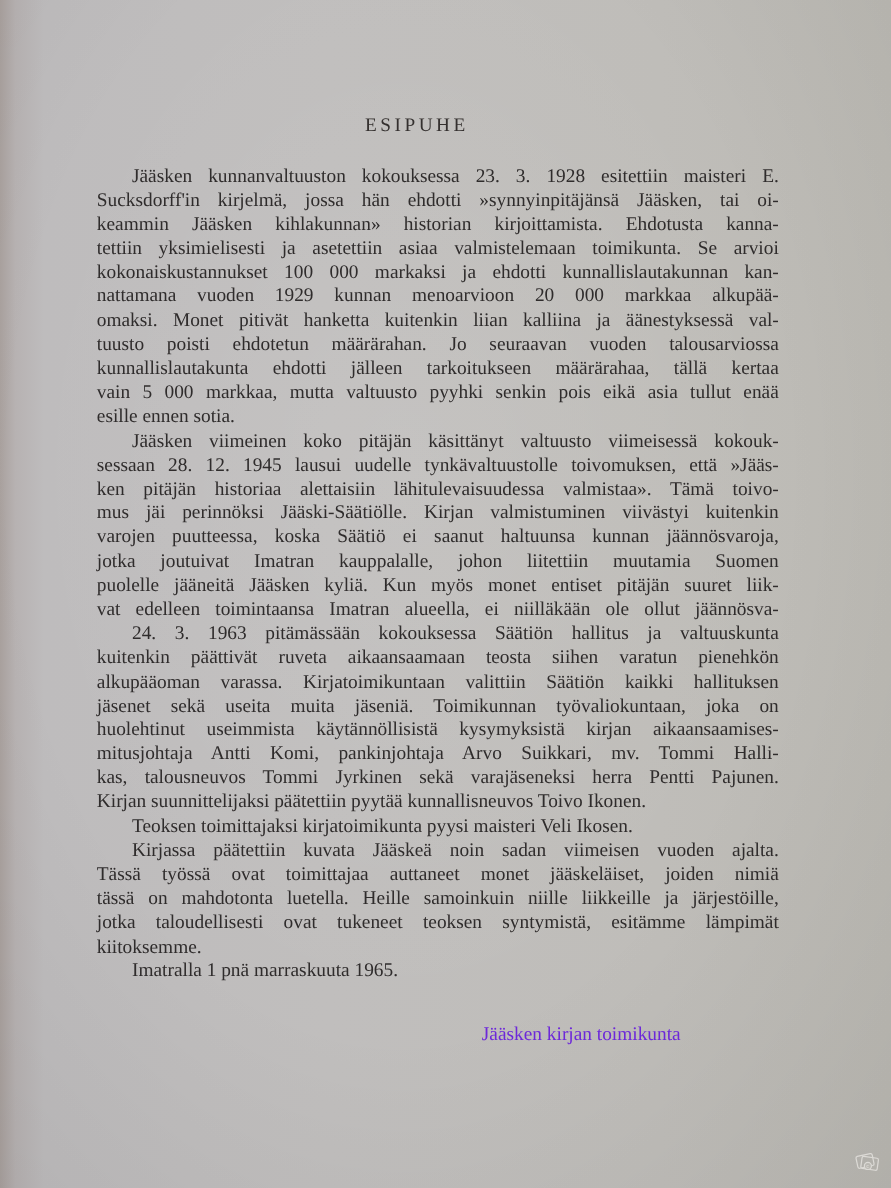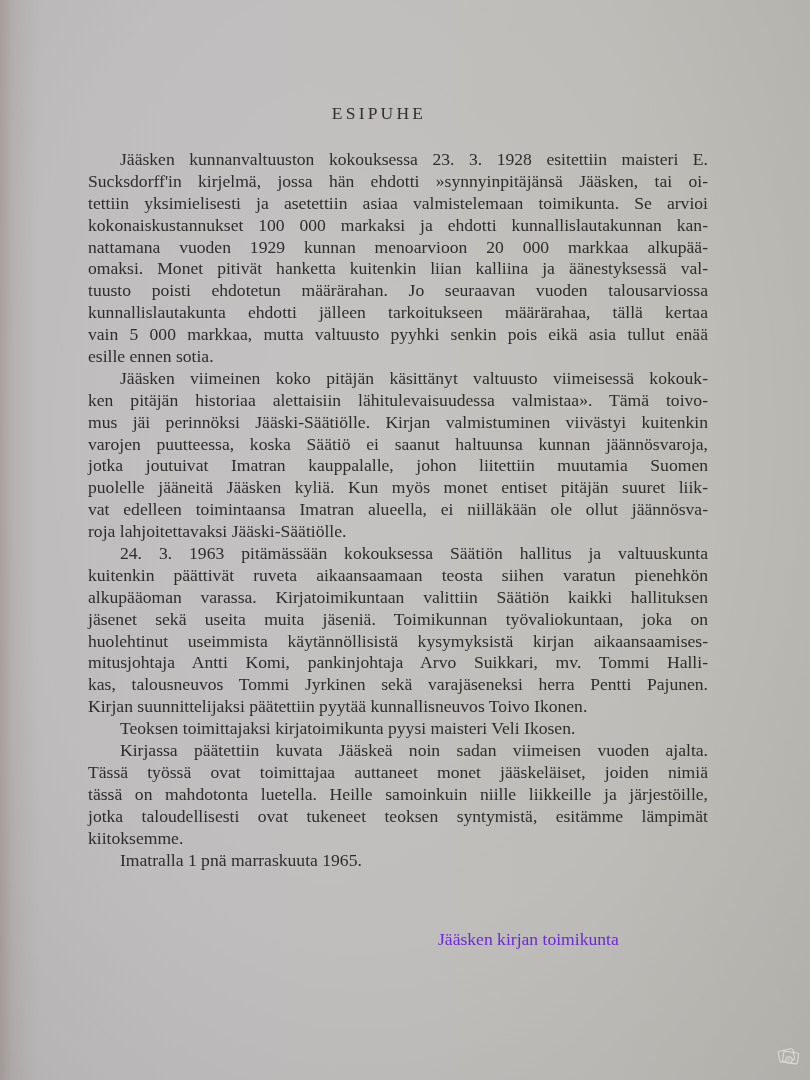--- a/index.html
+++ b/index.html
@@ -73,39 +73,40 @@
 
 <div class="page-shade"></div>
 
 <div class="heading">ESIPUHE</div>
 
 <div class="text-block">
 
   <div>
     <div class="line indent">Jääsken kunnanvaltuuston kokouksessa 23. 3. 1928 esitettiin maisteri E.</div>
     <div class="line">Sucksdorff'in kirjelmä, jossa hän ehdotti »synnyinpitäjänsä Jääsken, tai oi-</div>
+    <div class="line">keammin Jääsken kihlakunnan» historian kirjoittamista. Ehdotusta kanna-</div>
     <div class="line">tettiin yksimielisesti ja asetettiin asiaa valmistelemaan toimikunta. Se arvioi</div>
     <div class="line">kokonaiskustannukset 100 000 markaksi ja ehdotti kunnallislautakunnan kan-</div>
     <div class="line">nattamana vuoden 1929 kunnan menoarvioon 20 000 markkaa alkupää-</div>
     <div class="line">omaksi. Monet pitivät hanketta kuitenkin liian kalliina ja äänestyksessä val-</div>
     <div class="line">tuusto poisti ehdotetun määrärahan. Jo seuraavan vuoden talousarviossa</div>
     <div class="line">kunnallislautakunta ehdotti jälleen tarkoitukseen määrärahaa, tällä kertaa</div>
     <div class="line">vain 5 000 markkaa, mutta valtuusto pyyhki senkin pois eikä asia tullut enää</div>
     <div class="line last">esille ennen sotia.</div>
   </div>
 
   <div>
     <div class="line indent">Jääsken viimeinen koko pitäjän käsittänyt valtuusto viimeisessä kokouk-</div>
+    <div class="line">sessaan 28. 12. 1945 lausui uudelle tynkävaltuustolle toivomuksen, että »Jääs-</div>
     <div class="line">ken pitäjän historiaa alettaisiin lähitulevaisuudessa valmistaa». Tämä toivo-</div>
     <div class="line">mus jäi perinnöksi Jääski-Säätiölle. Kirjan valmistuminen viivästyi kuitenkin</div>
     <div class="line">varojen puutteessa, koska Säätiö ei saanut haltuunsa kunnan jäännösvaroja,</div>
     <div class="line">jotka joutuivat Imatran kauppalalle, johon liitettiin muutamia Suomen</div>
     <div class="line">puolelle jääneitä Jääsken kyliä. Kun myös monet entiset pitäjän suuret liik-</div>
     <div class="line">vat edelleen toimintaansa Imatran alueella, ei niilläkään ole ollut jäännösva-</div>
-    <div class="line last">roja lahjoitettavaksi Jääski-Säätiölle.</div>
   </div>
 
   <div>
     <div class="line indent">24. 3. 1963 pitämässään kokouksessa Säätiön hallitus ja valtuuskunta</div>
     <div class="line">kuitenkin päättivät ruveta aikaansaamaan teosta siihen varatun pienehkön</div>
     <div class="line">alkupääoman varassa. Kirjatoimikuntaan valittiin Säätiön kaikki hallituksen</div>
     <div class="line">jäsenet sekä useita muita jäseniä. Toimikunnan työvaliokuntaan, joka on</div>
     <div class="line">huolehtinut useimmista käytännöllisistä kysymyksistä kirjan aikaansaamises-</div>
     <div class="line">mitusjohtaja Antti Komi, pankinjohtaja Arvo Suikkari, mv. Tommi Halli-</div>
     <div class="line">kas, talousneuvos Tommi Jyrkinen sekä varajäseneksi herra Pentti Pajunen.</div>

